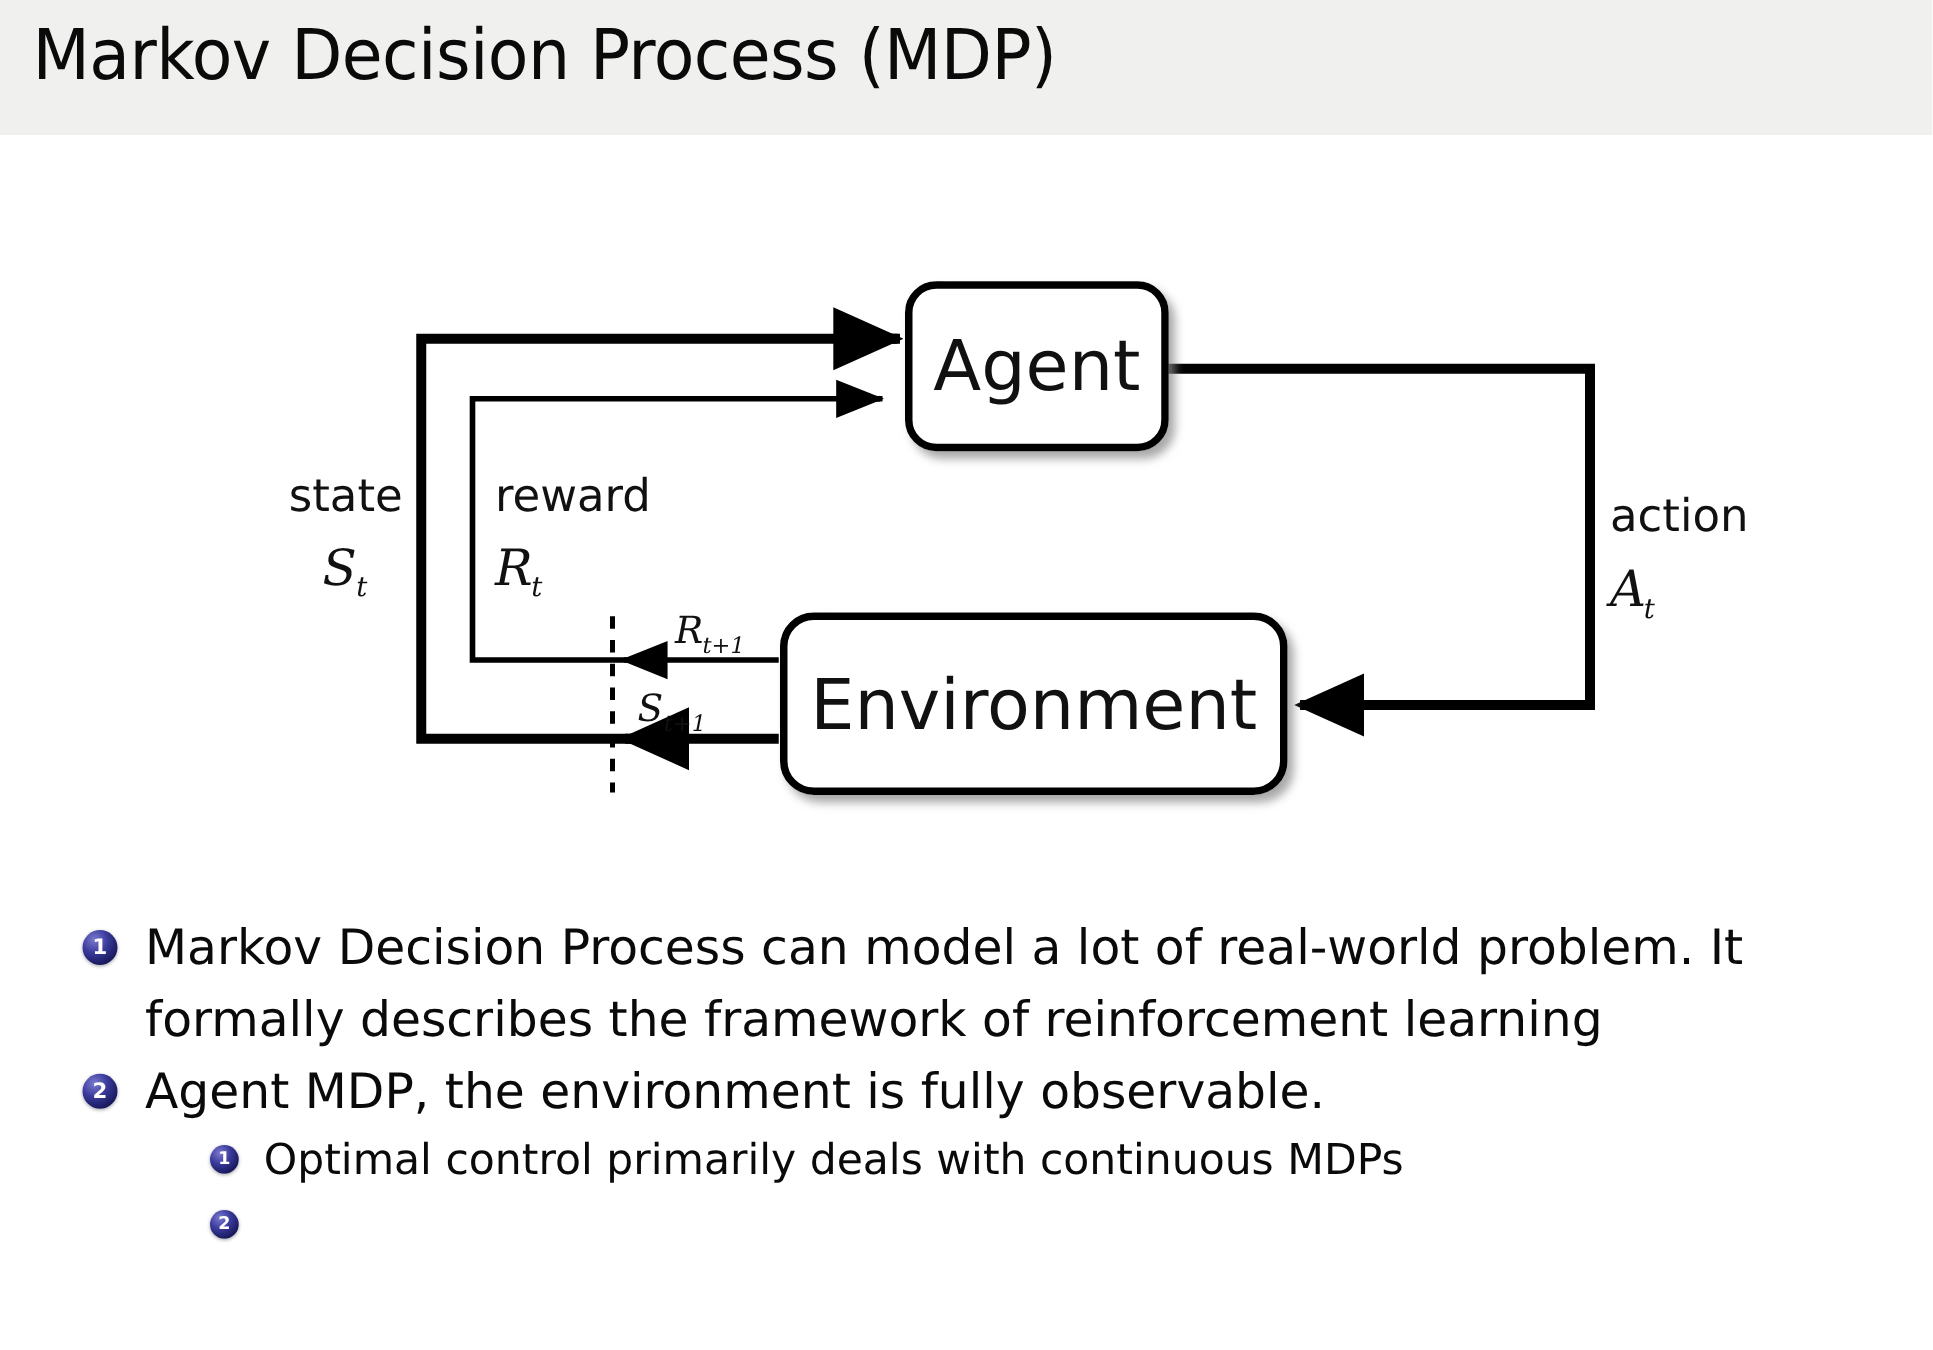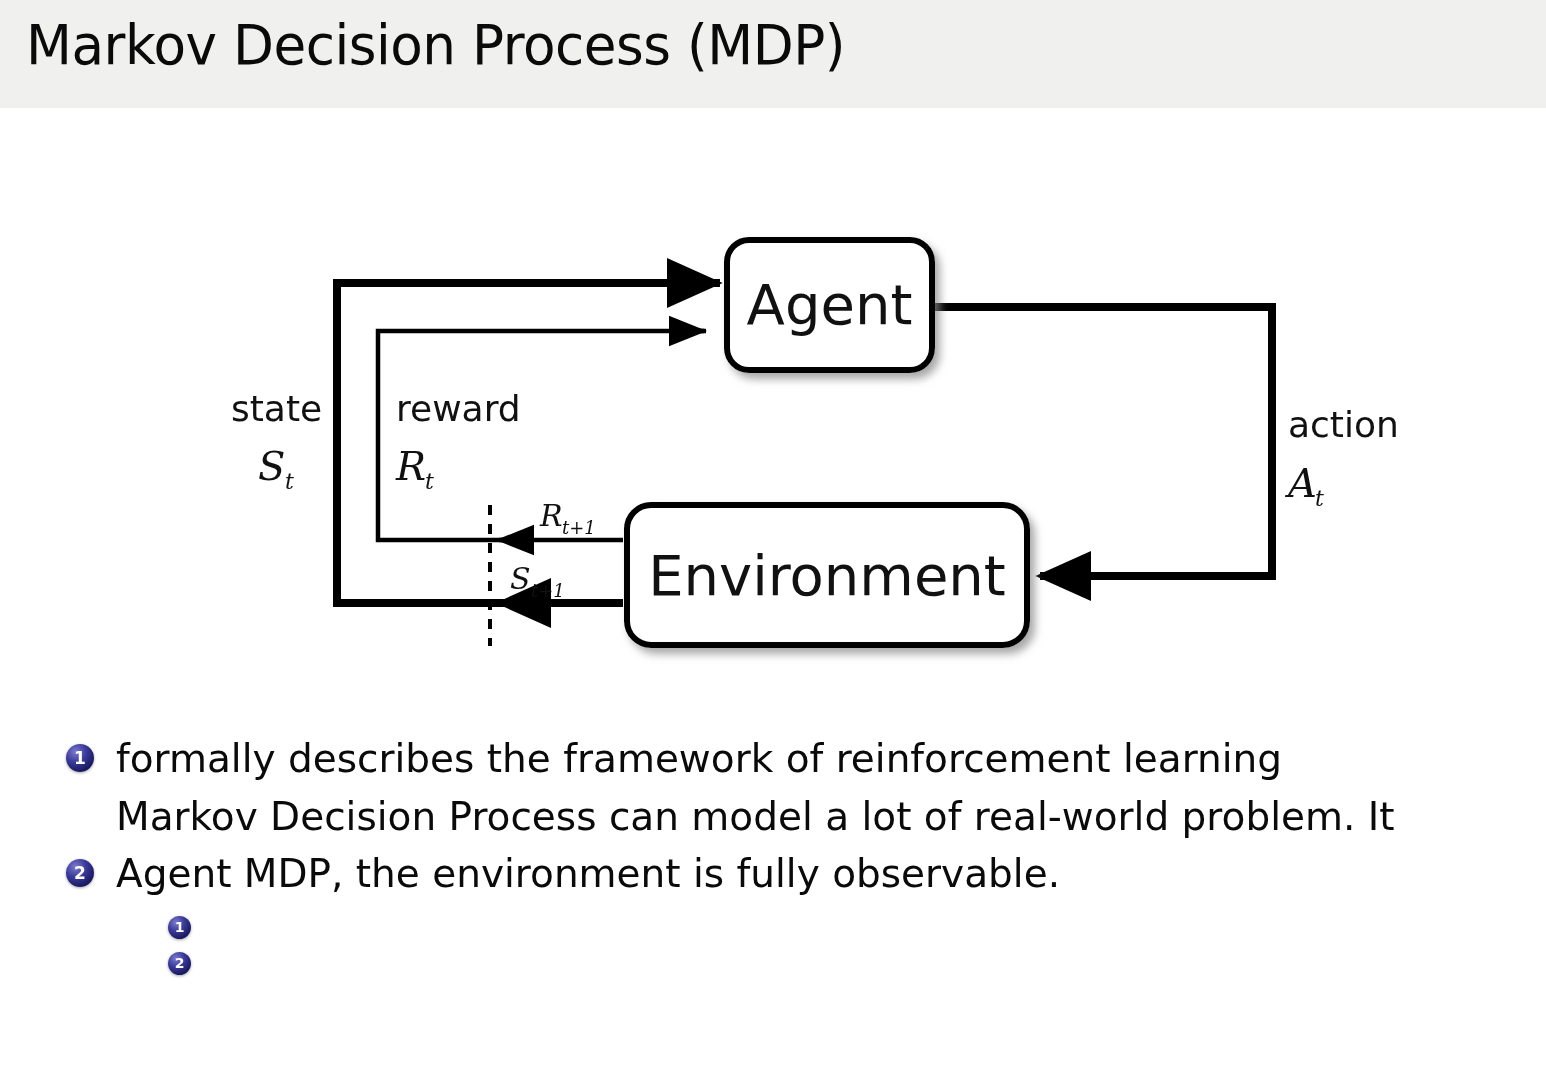--- a/index.html
+++ b/index.html
@@ -38,21 +38,21 @@
     white-space: nowrap;
     font-family: "DejaVu Sans", "Liberation Sans", sans-serif;
     transform: scaleX(0.95);
     transform-origin: left top;
   }
 
   
   #diagram {
     position: absolute;
     left: 0;
-    top: 108px;
+    top: 96px;
     width: 1546px;
     height: 600px;
   }
   #diagram-svg {
     display: block;
   }
   .dgm-box-label {
     font-family: "DejaVu Sans", "Liberation Sans", sans-serif;
     font-size: 56px;
     fill: #111111;
@@ -234,33 +234,34 @@
     </g>
 
   </svg>
 </div>
 
 <div id="bullets">
 
   <div class="bullet-row lvl1">
     <div class="badge">1</div>
     <div class="bullet-text">
+      <span class="nowrapline">Markov Decision Process can model a lot of real-world problem. It</span>
       <span class="nowrapline">formally describes the framework of reinforcement learning</span>
-      <span class="nowrapline">Markov Decision Process can model a lot of real-world problem. It</span>
     </div>
   </div>
 
   <div class="bullet-row lvl1">
     <div class="badge">2</div>
     <div class="bullet-text">
       <span class="nowrapline">Agent MDP, the environment is fully observable.</span>
     </div>
   </div>
 
   <div class="bullet-row lvl2">
     <div class="badge">1</div>
+    <div class="bullet-text">Optimal control primarily deals with continuous MDPs</div>
   </div>
 
   <div class="bullet-row lvl2">
     <div class="badge">2</div>
   </div>
 
 </div>
 
 </body></html>

